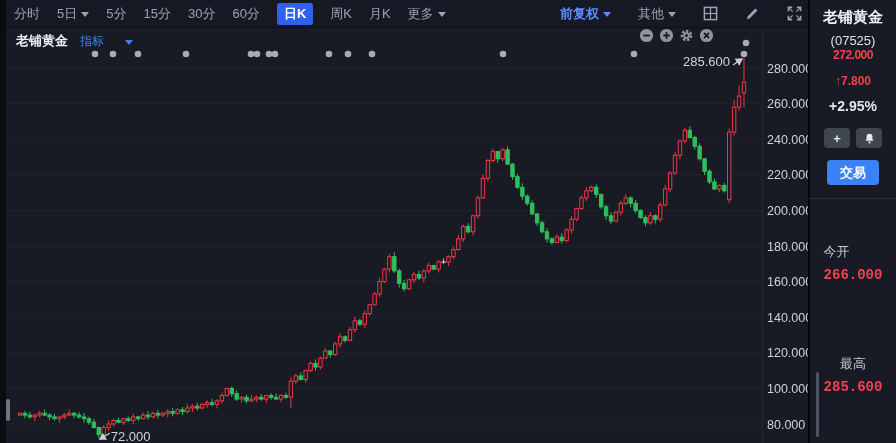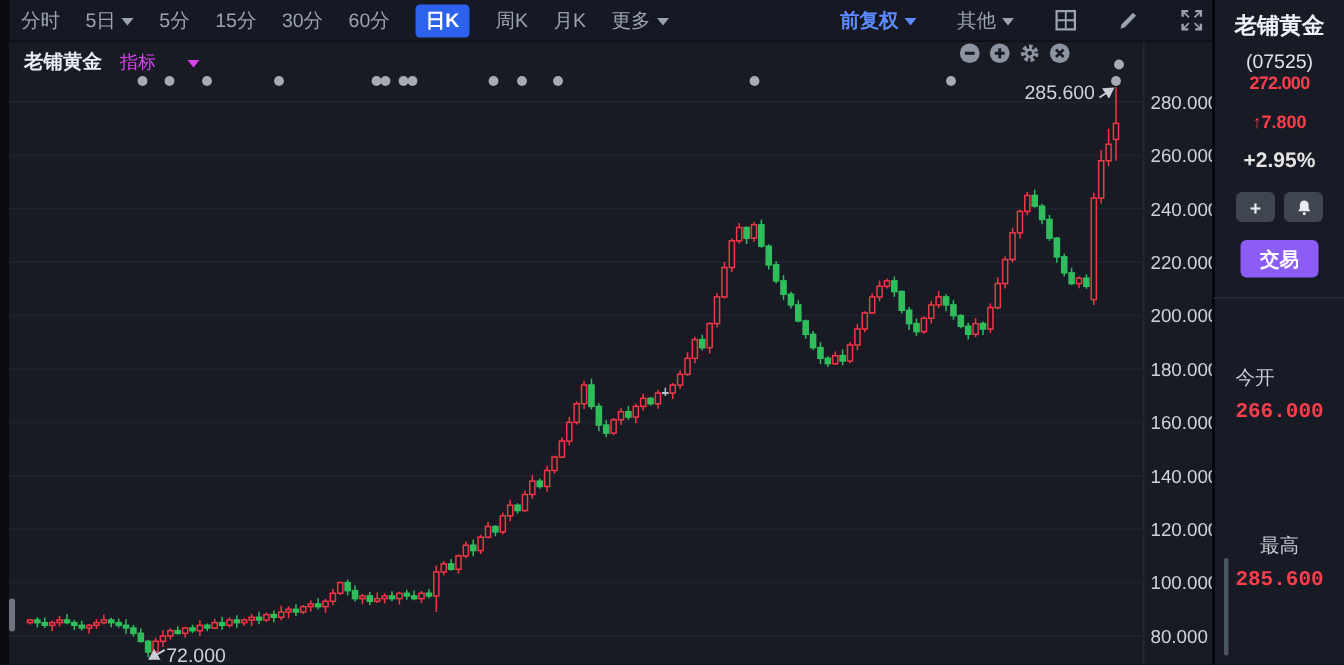--- a/index.html
+++ b/index.html
@@ -16,21 +16,21 @@
   .tab { color:#9aa3b2; font-size:13px; cursor:pointer; display:flex; align-items:center; gap:4px; white-space:nowrap; }
   .tab.active { background:#2d62ec; color:#fff; padding:2px 7px; border-radius:3px; font-weight:bold; }
   .caret { width:0; height:0; border-left:4px solid transparent; border-right:4px solid transparent; border-top:5px solid currentColor; display:inline-block; margin-top:2px; }
   .toolbar-right { margin-left:auto; display:flex; align-items:center; gap:27px; }
   .adjust-label { color:#5e8bff; font-size:13px; font-weight:bold; display:flex; align-items:center; gap:4px; }
   .other-label { color:#9aa3b2; font-size:13px; display:flex; align-items:center; gap:4px; }
   .tb-icon { width:15px; height:15px; display:inline-flex; color:#9aa3b2; }
 
   .chart-header { position:absolute; left:10px; top:32px; display:flex; align-items:baseline; gap:12px; z-index:3; }
   .stock-name-hdr { color:#e9edf3; font-size:13px; font-weight:bold; }
-  .indicator { color:#d946ef; font-size:12px; display:flex; align-items:center; gap:21px; }
+  .indicator { color:#3b82f6; font-size:12px; display:flex; align-items:center; gap:21px; }
   .chart-ctrl-icons { position:absolute; right:94px; top:28px; display:flex; gap:5px; z-index:3; }
   .ctrl-icon { width:15px; height:15px; display:inline-flex; }
 
   #plot-svg { position:absolute; left:0; top:0; }
 
   .left-strip { position:absolute; left:0; top:399px; width:4px; height:22px; background:#7f8591; border-radius:2px; opacity:.85; }
 
   
   .quote-panel { position:absolute; left:808px; top:0; width:88px; height:443px; background:#181b25;
                  border-left:2px solid #05070b; display:flex; flex-direction:column; align-items:center; }
@@ -519,21 +519,21 @@
     <div class="qp-pct" id="qp-pct" style="color: #e5e5e5;">+2.95%</div>
     <div class="qp-btn-row">
       <span class="qp-mini-btn">+</span>
       <span class="qp-mini-btn">
         <svg viewBox="0 0 16 16" width="13" height="13">
             <path d="M8 2 a3.6 3.6 0 0 1 3.6 3.6 v3.1 l1.4 2.1 H3 l1.4-2.1 V5.6 A3.6 3.6 0 0 1 8 2 z" fill="#e8ebf0"></path>
             <circle cx="8" cy="12.8" r="1.3" fill="#e8ebf0"></circle>
           </svg>
       </span>
     </div>
-    <div class="qp-trade-btn" id="qp-trade" style="background: #8b5cf6;">交易</div>
+    <div class="qp-trade-btn" id="qp-trade" style="background: #3b82f6;">交易</div>
     <div class="qp-divider"></div>
     <div style="margin-top:44px; text-align:left;">
       <div class="qp-field-label">今开</div>
       <div class="qp-field-value qp-val" style="color: rgb(250, 62, 75);">266.000</div>
     </div>
     <div style="margin-top:72px; text-align:center;">
       <div class="qp-field-label">最高</div>
       <div class="qp-field-value qp-val" style="color: rgb(250, 62, 75);">285.600</div>
     </div>
     <div class="qp-scroll-thumb"></div>

